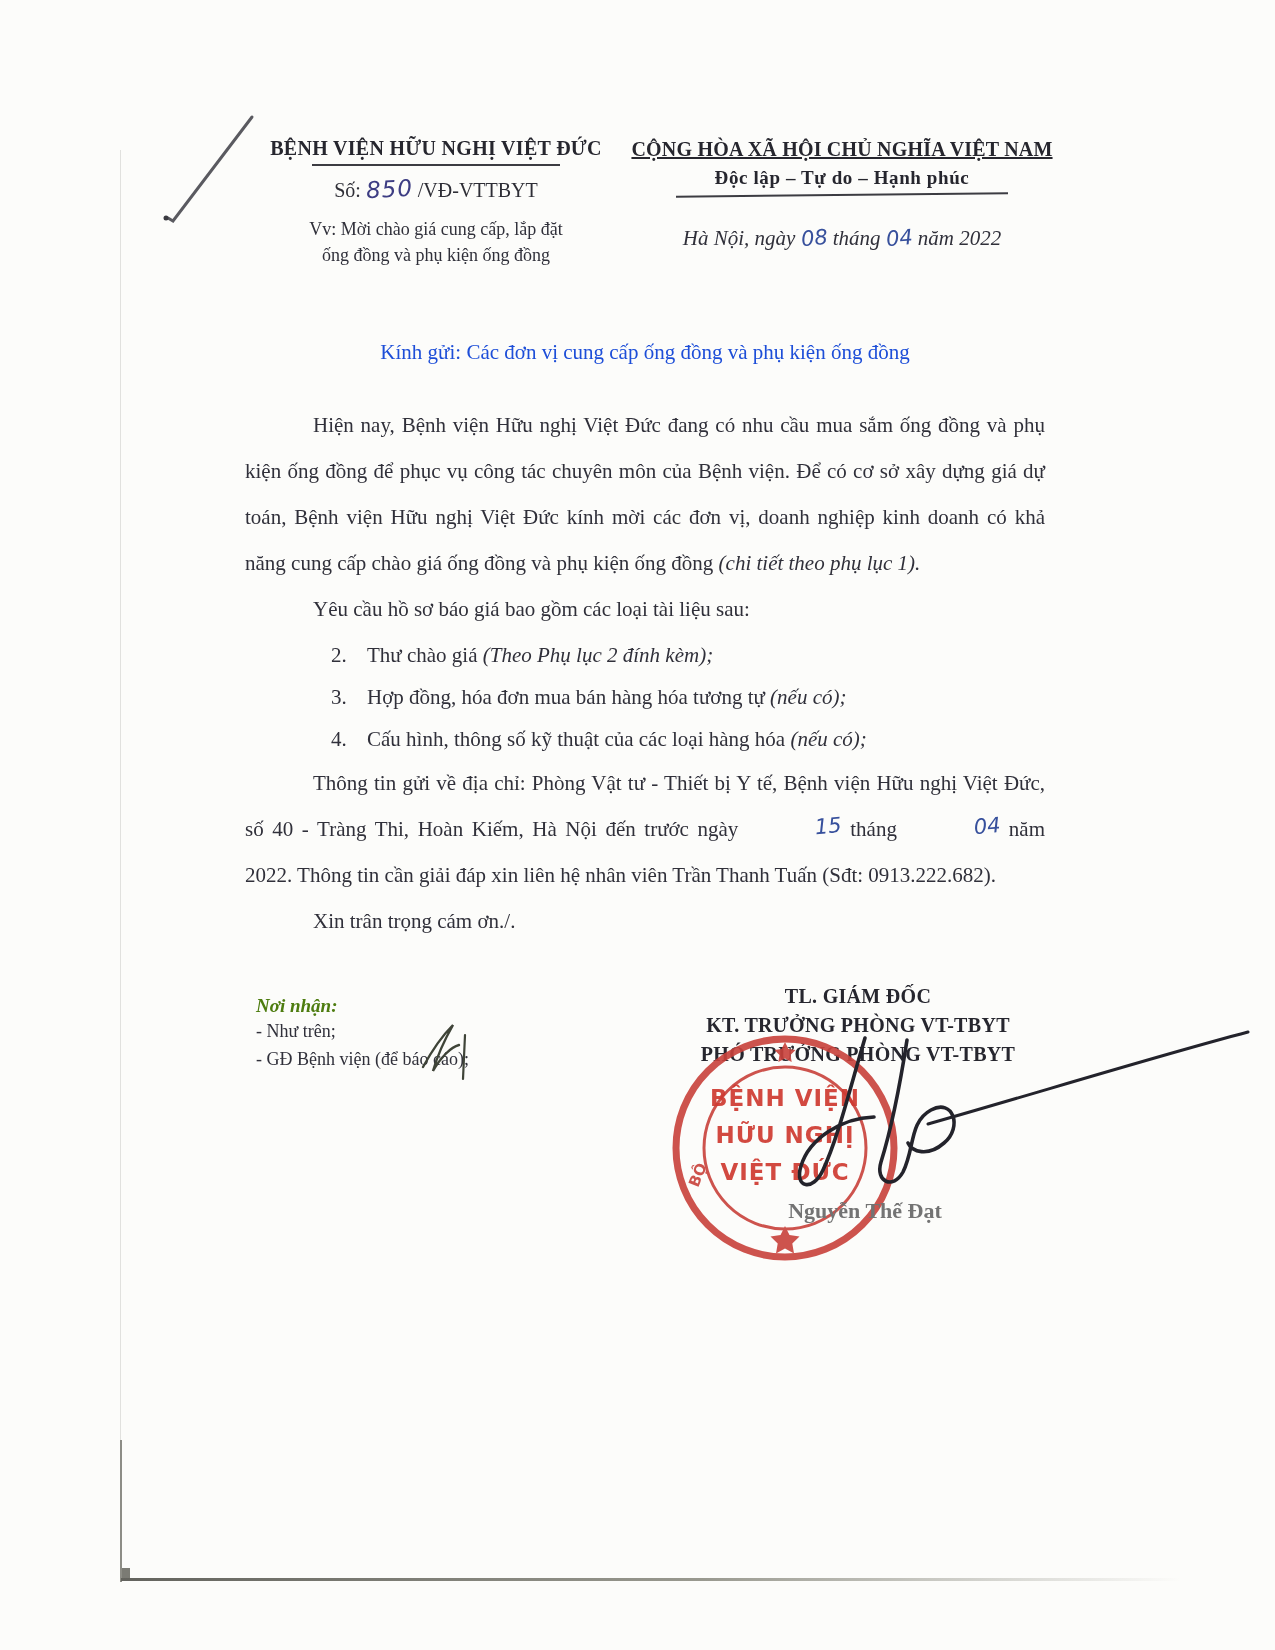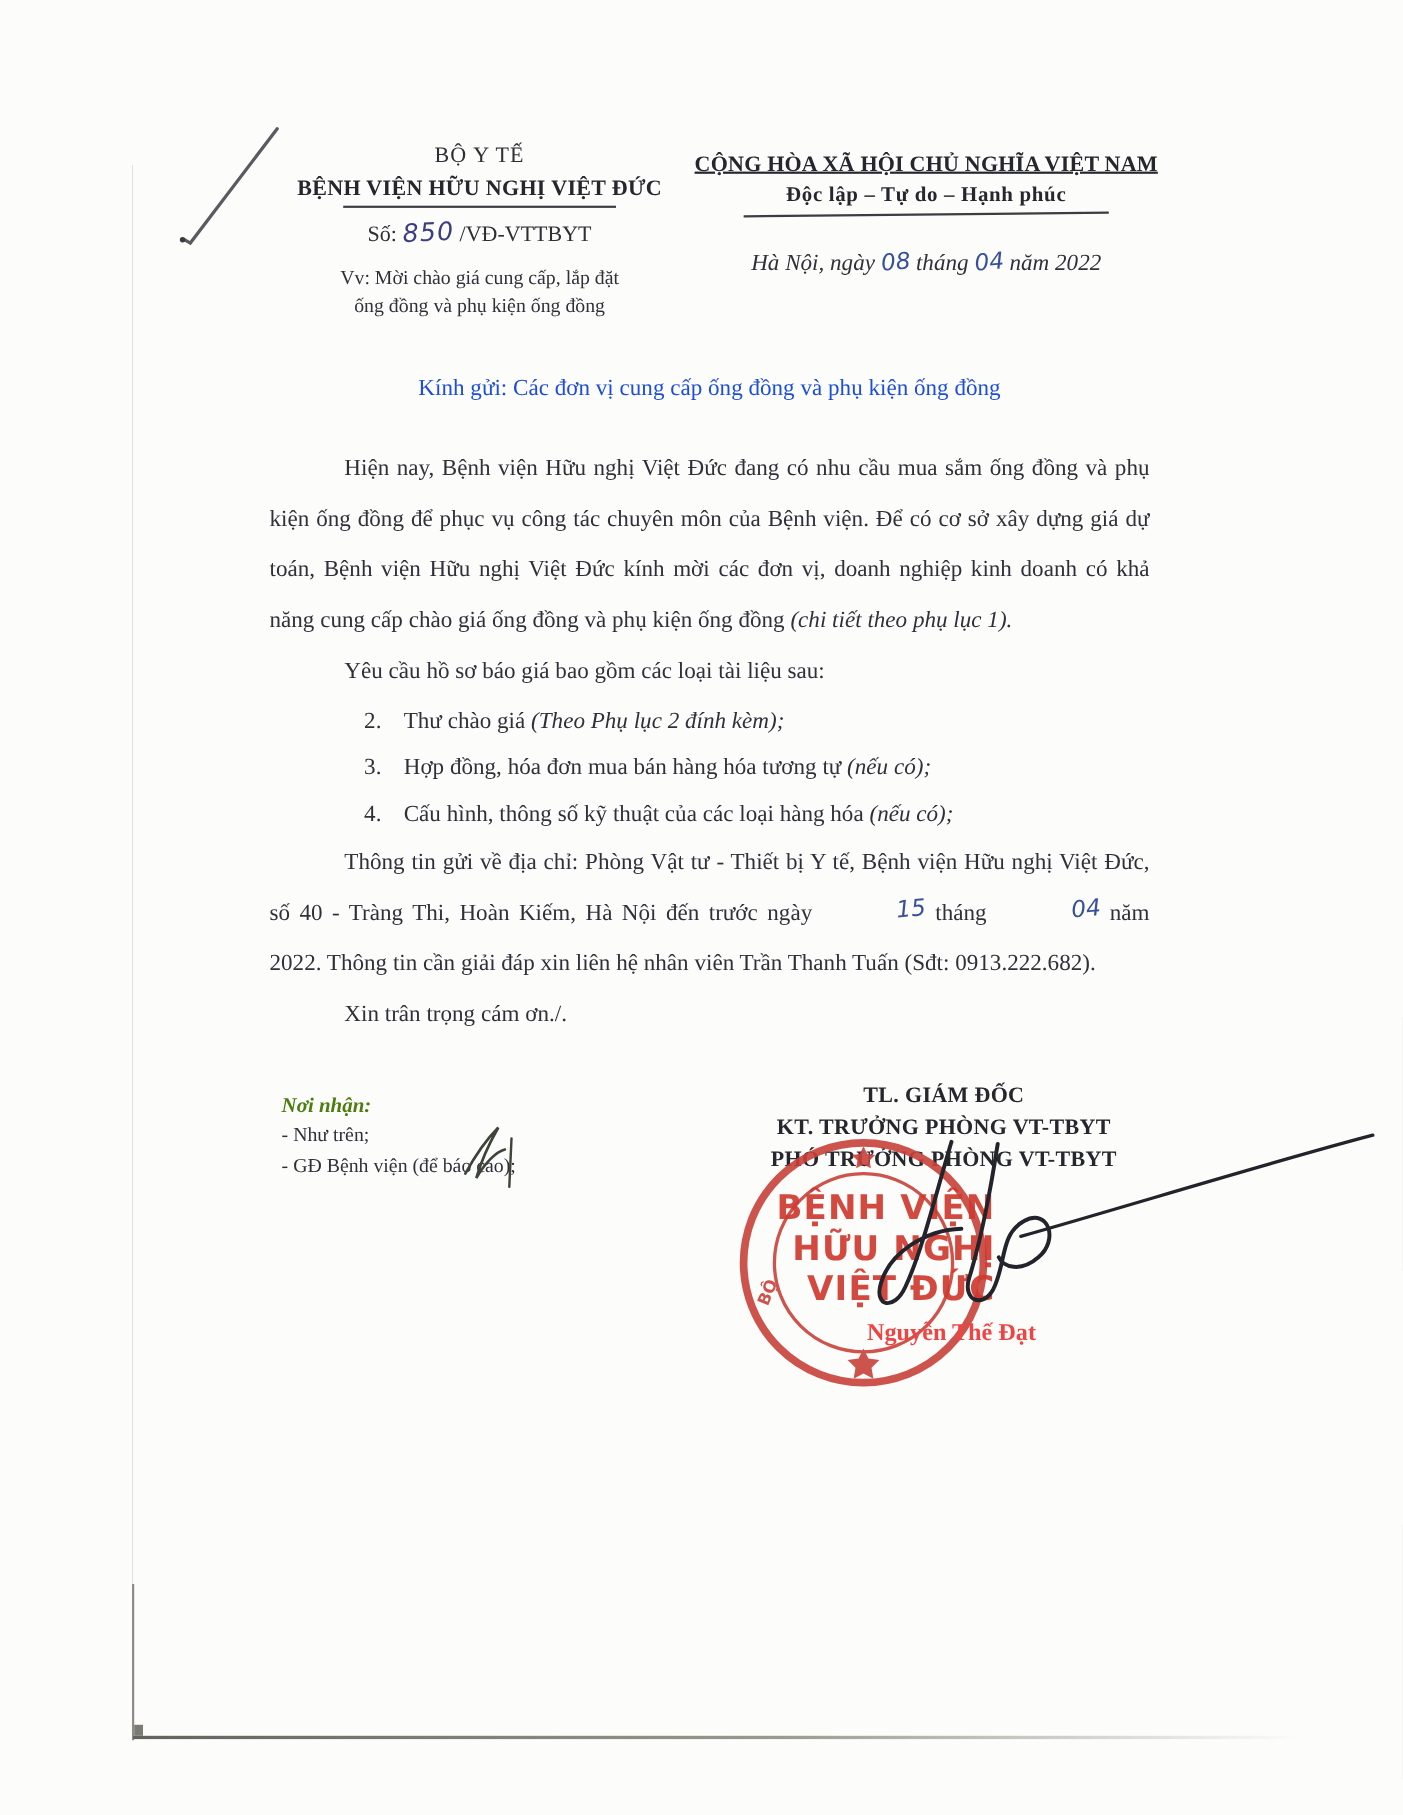--- a/index.html
+++ b/index.html
@@ -54,43 +54,42 @@
   .recipients { position:absolute; left:256px; top:995px; width:330px; }
   .recipients-title { font-size:19px; font-weight:bold; font-style:italic; color:#4d7c0f; }
   .recipients div.item { font-size:18px; line-height:28px; color:#30303a; }
 
   .sign-block { position:absolute; left:628px; top:982px; width:460px; text-align:center; }
   .sign-title { font-size:20px; font-weight:bold; line-height:29px; color:#26262e; letter-spacing:.3px; }
 
   .stamp-wrap { position:absolute; left:665px; top:1028px; width:240px; height:240px; }
   .stamp-text { position:absolute; left:0; top:52px; width:240px; text-align:center;
     font-family:"DejaVu Sans", sans-serif; font-weight:bold; color:#cf3a31; opacity:.92; }
-  .stamp-text div { font-size:31px; line-height:37px; letter-spacing:1px;text-align:right; }
+  .stamp-text div { font-size:23px; line-height:37px; letter-spacing:1px; }
   .signer-name { position:absolute; left:720px; top:1198px; width:290px; text-align:center;
-    font-size:22px; font-weight:bold; color:#ef4444; }
+    font-size:22px; font-weight:bold; color:#737373; }
 
   svg.overlay { position:absolute; pointer-events:none; }
 </style>
 </head>
 <body>
 
 <div class="page">
 
   <div class="scan-left-faint"></div>
   <div class="scan-left-strong"></div>
   <div class="scan-bottom"></div>
   <div class="scan-corner"></div>
 
   <svg class="overlay" style="left:150px; top:90px;" width="130" height="150" viewBox="0 0 130 150">
     <path d="M 18 128 L 23 131 L 102 27" fill="none" stroke="#5a5a60" stroke-width="3" stroke-linecap="round"></path>
     <circle cx="16" cy="128" r="2.5" fill="#3a3a40"></circle>
   </svg>
 
   <div class="hdr-left">
-    <div class="ministry">BỘ Y TẾ</div>
     <div class="hospital">BỆNH VIỆN HỮU NGHỊ VIỆT ĐỨC</div>
     <div class="hdr-underline"></div>
     <div class="ref-line">
       <span>Số:</span>
       <span class="hw hw-ref">850</span>
       <span>/VĐ-VTTBYT</span>
     </div>
     <div class="subject">
       <span>Vv: Mời chào giá cung cấp, lắp đặt</span><br>
       <span>ống đồng và phụ kiện ống đồng</span>

